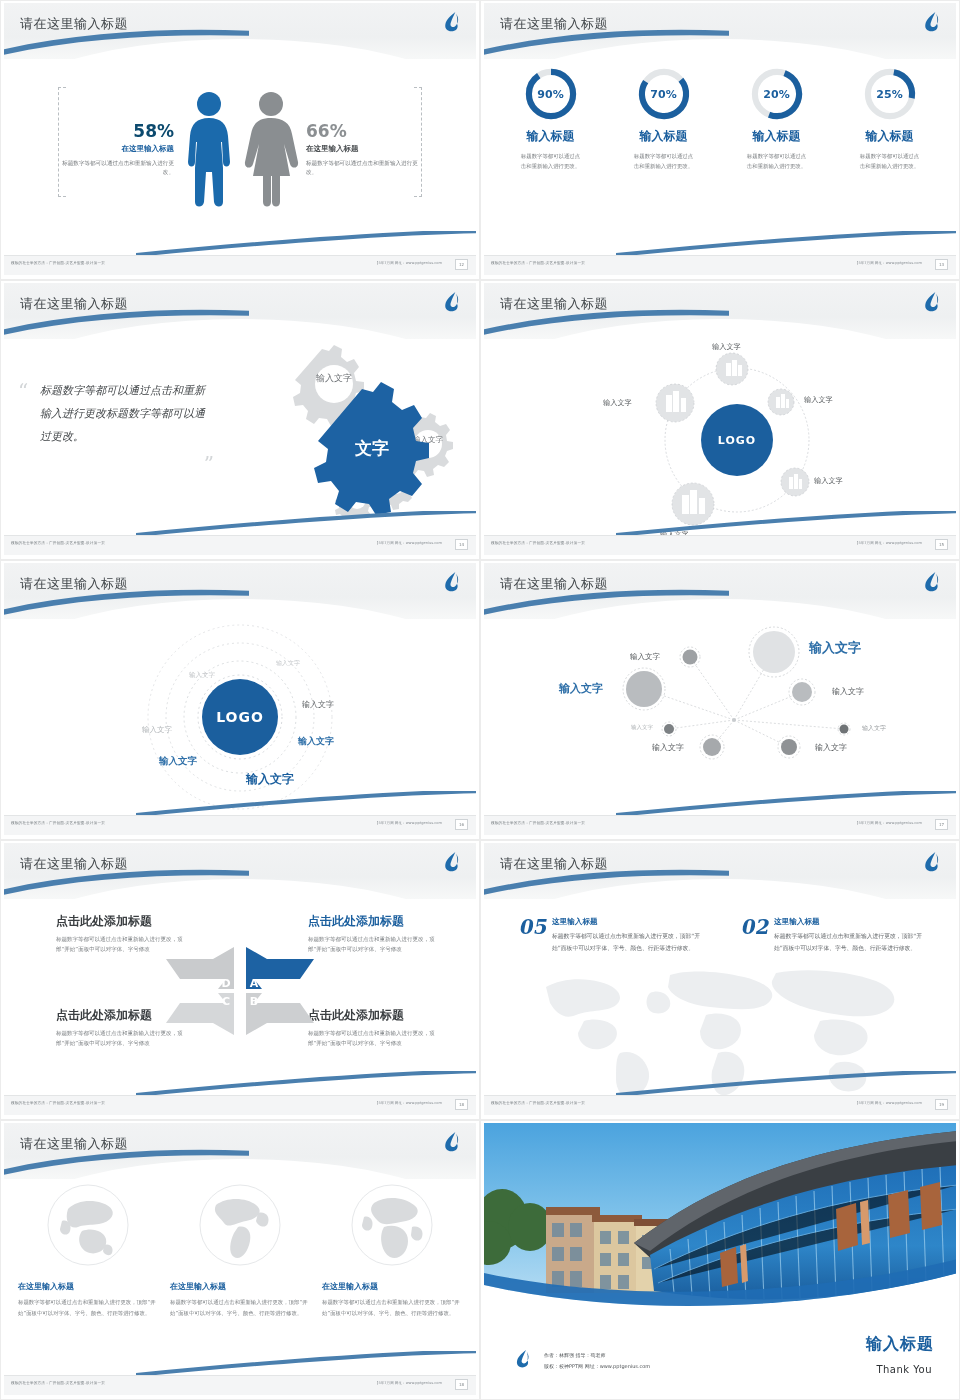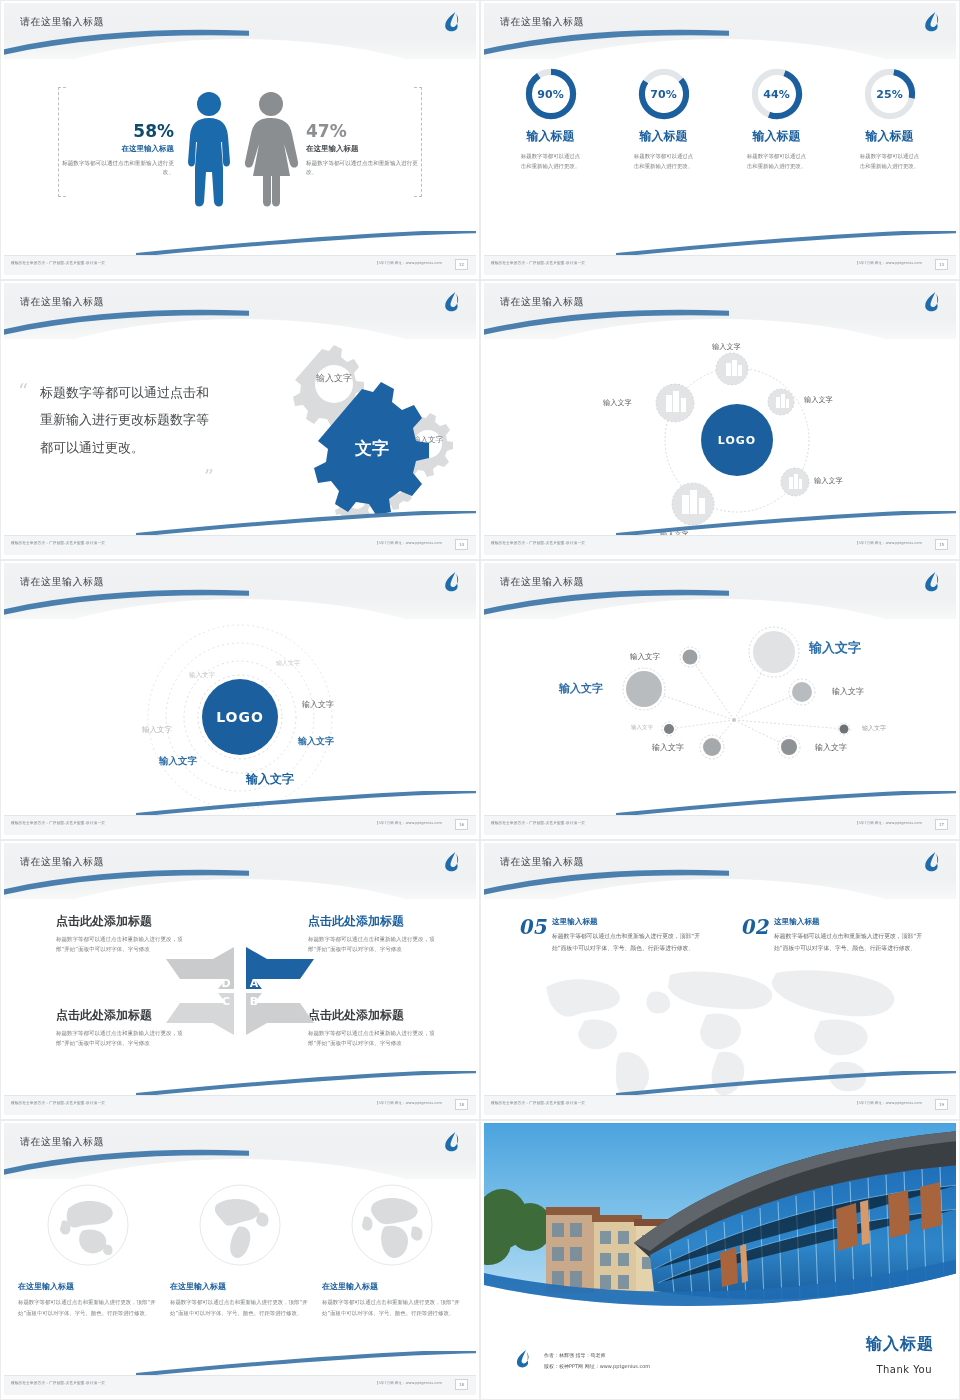--- a/index.html
+++ b/index.html
@@ -11,21 +11,21 @@
   }
   .grid { display: grid; grid-template-columns: 480px 480px; grid-template-rows: repeat(5, 280px); width: 960px; height: 1400px; }
   .slide { position: relative; width: 480px; height: 280px; background: #ffffff; overflow: hidden; border: 1px solid #ececec; }
   .slide-inner { position: absolute; inset: 2px 3px 4px 3px; background: #fff; overflow: hidden; }
 
   
   .hdr { position: absolute; left: 0; top: 0; width: 100%; height: 56px; background: linear-gradient(180deg,#f2f3f4 0%, #eef0f1 60%, #f7f8f8 100%); }
   .hdr-curve { position: absolute; left: -6%; top: 20px; width: 112%; height: 90px; background: #ffffff; border-radius: 50% / 100% 100% 0 0; transform: translateY(16px); }
   .swoosh { position: absolute; left: -8%; top: 26px; width: 60%; height: 34px; overflow: hidden; }
   .swoosh svg { display: block; }
-  .s-title { position: absolute; left: 16px; top: 12px; font-size: 10px; color: #3f4448; letter-spacing: .5px; font-weight: 500; }
+  .s-title { position: absolute; left: 16px; top: 12px; font-size: 13px; color: #3f4448; letter-spacing: .5px; font-weight: 500; }
   .s-logo { position: absolute; right: 14px; top: 8px; width: 20px; height: 22px; }
 
   
   .ftr { position: absolute; left: 0; bottom: 0; width: 100%; height: 20px; background: #f4f5f6; border-top: 1px solid #e3e5e6; }
   .ftr-left { position: absolute; left: 7px; top: 5px; font-size: 3.6px; color: #6d7478; white-space: nowrap; letter-spacing: .2px; }
   .ftr-right { position: absolute; right: 34px; top: 5px; font-size: 3.6px; color: #8b9196; white-space: nowrap; }
   .ftr-page { position: absolute; right: 8px; top: 3px; width: 13px; height: 11px; border: 1px solid #cfd3d6; font-size: 4px; color: #7d8488; display: flex; align-items: center; justify-content: center; background: #fff; }
   .foot-swoosh { position: absolute; right: 0; bottom: 18px; width: 72%; height: 26px; overflow: hidden; pointer-events: none; }
 
   .body { position: absolute; left: 0; top: 54px; right: 0; bottom: 21px; }
@@ -53,21 +53,21 @@
   .donut { width: 54px; height: 54px; margin: 0 auto; position: relative; }
   .donut .val { position: absolute; inset: 0; display: flex; align-items: center; justify-content: center; font-size: 11px; font-weight: 700; color: #1b5f9e; }
   .donut-lbl { margin-top: 7px; font-size: 12px; font-weight: 700; color: #1b5f9e; }
   .donut-desc { margin-top: 6px; font-size: 5.4px; color: #7a7e81; line-height: 1.85; padding: 0 22px; }
 
   
   .quote-blk { position: absolute; left: 36px; top: 42px; width: 170px; }
   .qm { font-size: 20px; color: #d3d6d8; font-family: "DejaVu Serif", serif; line-height: .6; }
   .qm.open { position: absolute; left: -22px; top: 6px; }
   .qm.close { position: absolute; right: -4px; bottom: -22px; }
-  .quote-txt { font-size: 13px; color: #44484b; line-height: 2.1; }
+  .quote-txt { font-size: 11px; color: #44484b; line-height: 2.1; font-style: italic; }
   .gears { position: absolute; right: 14px; top: 0px; width: 200px; height: 180px; }
 
   
   .radial { position: absolute; inset: 0; }
   .node-lbl { position: absolute; font-size: 7.2px; color: #55595c; white-space: nowrap; }
 
   
   .ring-lbl { position: absolute; white-space: nowrap; }
   .bub-lbl { position: absolute; white-space: nowrap; }
 
@@ -135,21 +135,21 @@
                 <path d="M26 28 C14 28 8 34 7 46 L5 72 C5 78 12 78 12 72 L13 52 L14 52 L12 78 L12 112 C12 118 20 118 21 112 L23 82 L29 82 L31 112 C32 118 40 118 40 112 L40 78 L38 52 L39 52 L40 72 C40 78 47 78 47 72 L45 46 C44 34 38 28 26 28Z" fill="#1b6aac"></path>
               </svg>
         </div>
         <div class="fig">
           <svg width="56" height="120" viewBox="0 0 56 120">
                 <circle cx="28" cy="14" r="12" fill="#8a8e91"></circle>
                 <path d="M28 28 C16 28 10 33 8 44 L2 72 C1 78 8 80 10 74 L16 54 L10 86 L20 86 L20 112 C20 118 28 118 28 112 L28 86 L29 86 L29 112 C29 118 37 118 37 112 L37 86 L47 86 L41 54 L47 74 C49 80 56 78 55 72 L49 44 C47 33 40 28 28 28Z" fill="#8a8e91"></path>
               </svg>
         </div>
         <div class="g-col right">
-          <div class="g-pct gray">47%</div>
+          <div class="g-pct gray">66%</div>
           <div class="g-sub gray">在这里输入标题</div>
           <div class="g-desc">标题数字等都可以通过点击和重新输入进行更改。</div>
         </div>
       </div>
     </div>
 
     <div class="foot-swoosh"><svg width="346" height="26" viewBox="0 0 346 26">
             <path d="M346 2 C250 4 120 14 0 26 L0 22 C120 10 250 0 346 -2 Z" fill="#4a7fae"></path>
           </svg></div>
     <div class="ftr">
@@ -191,21 +191,21 @@
                   <circle cx="22" cy="22" r="18" fill="none" stroke="#e3e6e8" stroke-width="5"></circle>
                   <circle cx="22" cy="22" r="18" fill="none" stroke="#1b5f9e" stroke-width="5" stroke-dasharray="79.2 113.1" transform="rotate(-40 22 22)"></circle>
                 </svg><div class="val">70%</div></div>
           <div class="donut-lbl">输入标题</div>
           <div class="donut-desc">标题数字等都可以通过点击和重新输入进行更改。</div>
         </div>
         <div class="donut-cell">
           <div class="donut"><svg viewBox="0 0 44 44" width="54" height="54">
                   <circle cx="22" cy="22" r="18" fill="none" stroke="#e3e6e8" stroke-width="5"></circle>
                   <circle cx="22" cy="22" r="18" fill="none" stroke="#1b5f9e" stroke-width="5" stroke-dasharray="56.5 113.1" transform="rotate(-70 22 22)"></circle>
-                </svg><div class="val">44%</div></div>
+                </svg><div class="val">20%</div></div>
           <div class="donut-lbl">输入标题</div>
           <div class="donut-desc">标题数字等都可以通过点击和重新输入进行更改。</div>
         </div>
         <div class="donut-cell">
           <div class="donut"><svg viewBox="0 0 44 44" width="54" height="54">
                   <circle cx="22" cy="22" r="18" fill="none" stroke="#e3e6e8" stroke-width="5"></circle>
                   <circle cx="22" cy="22" r="18" fill="none" stroke="#1b5f9e" stroke-width="5" stroke-dasharray="28.3 113.1" transform="rotate(-80 22 22)"></circle>
                 </svg><div class="val">25%</div></div>
           <div class="donut-lbl">输入标题</div>
           <div class="donut-desc">标题数字等都可以通过点击和重新输入进行更改。</div>

